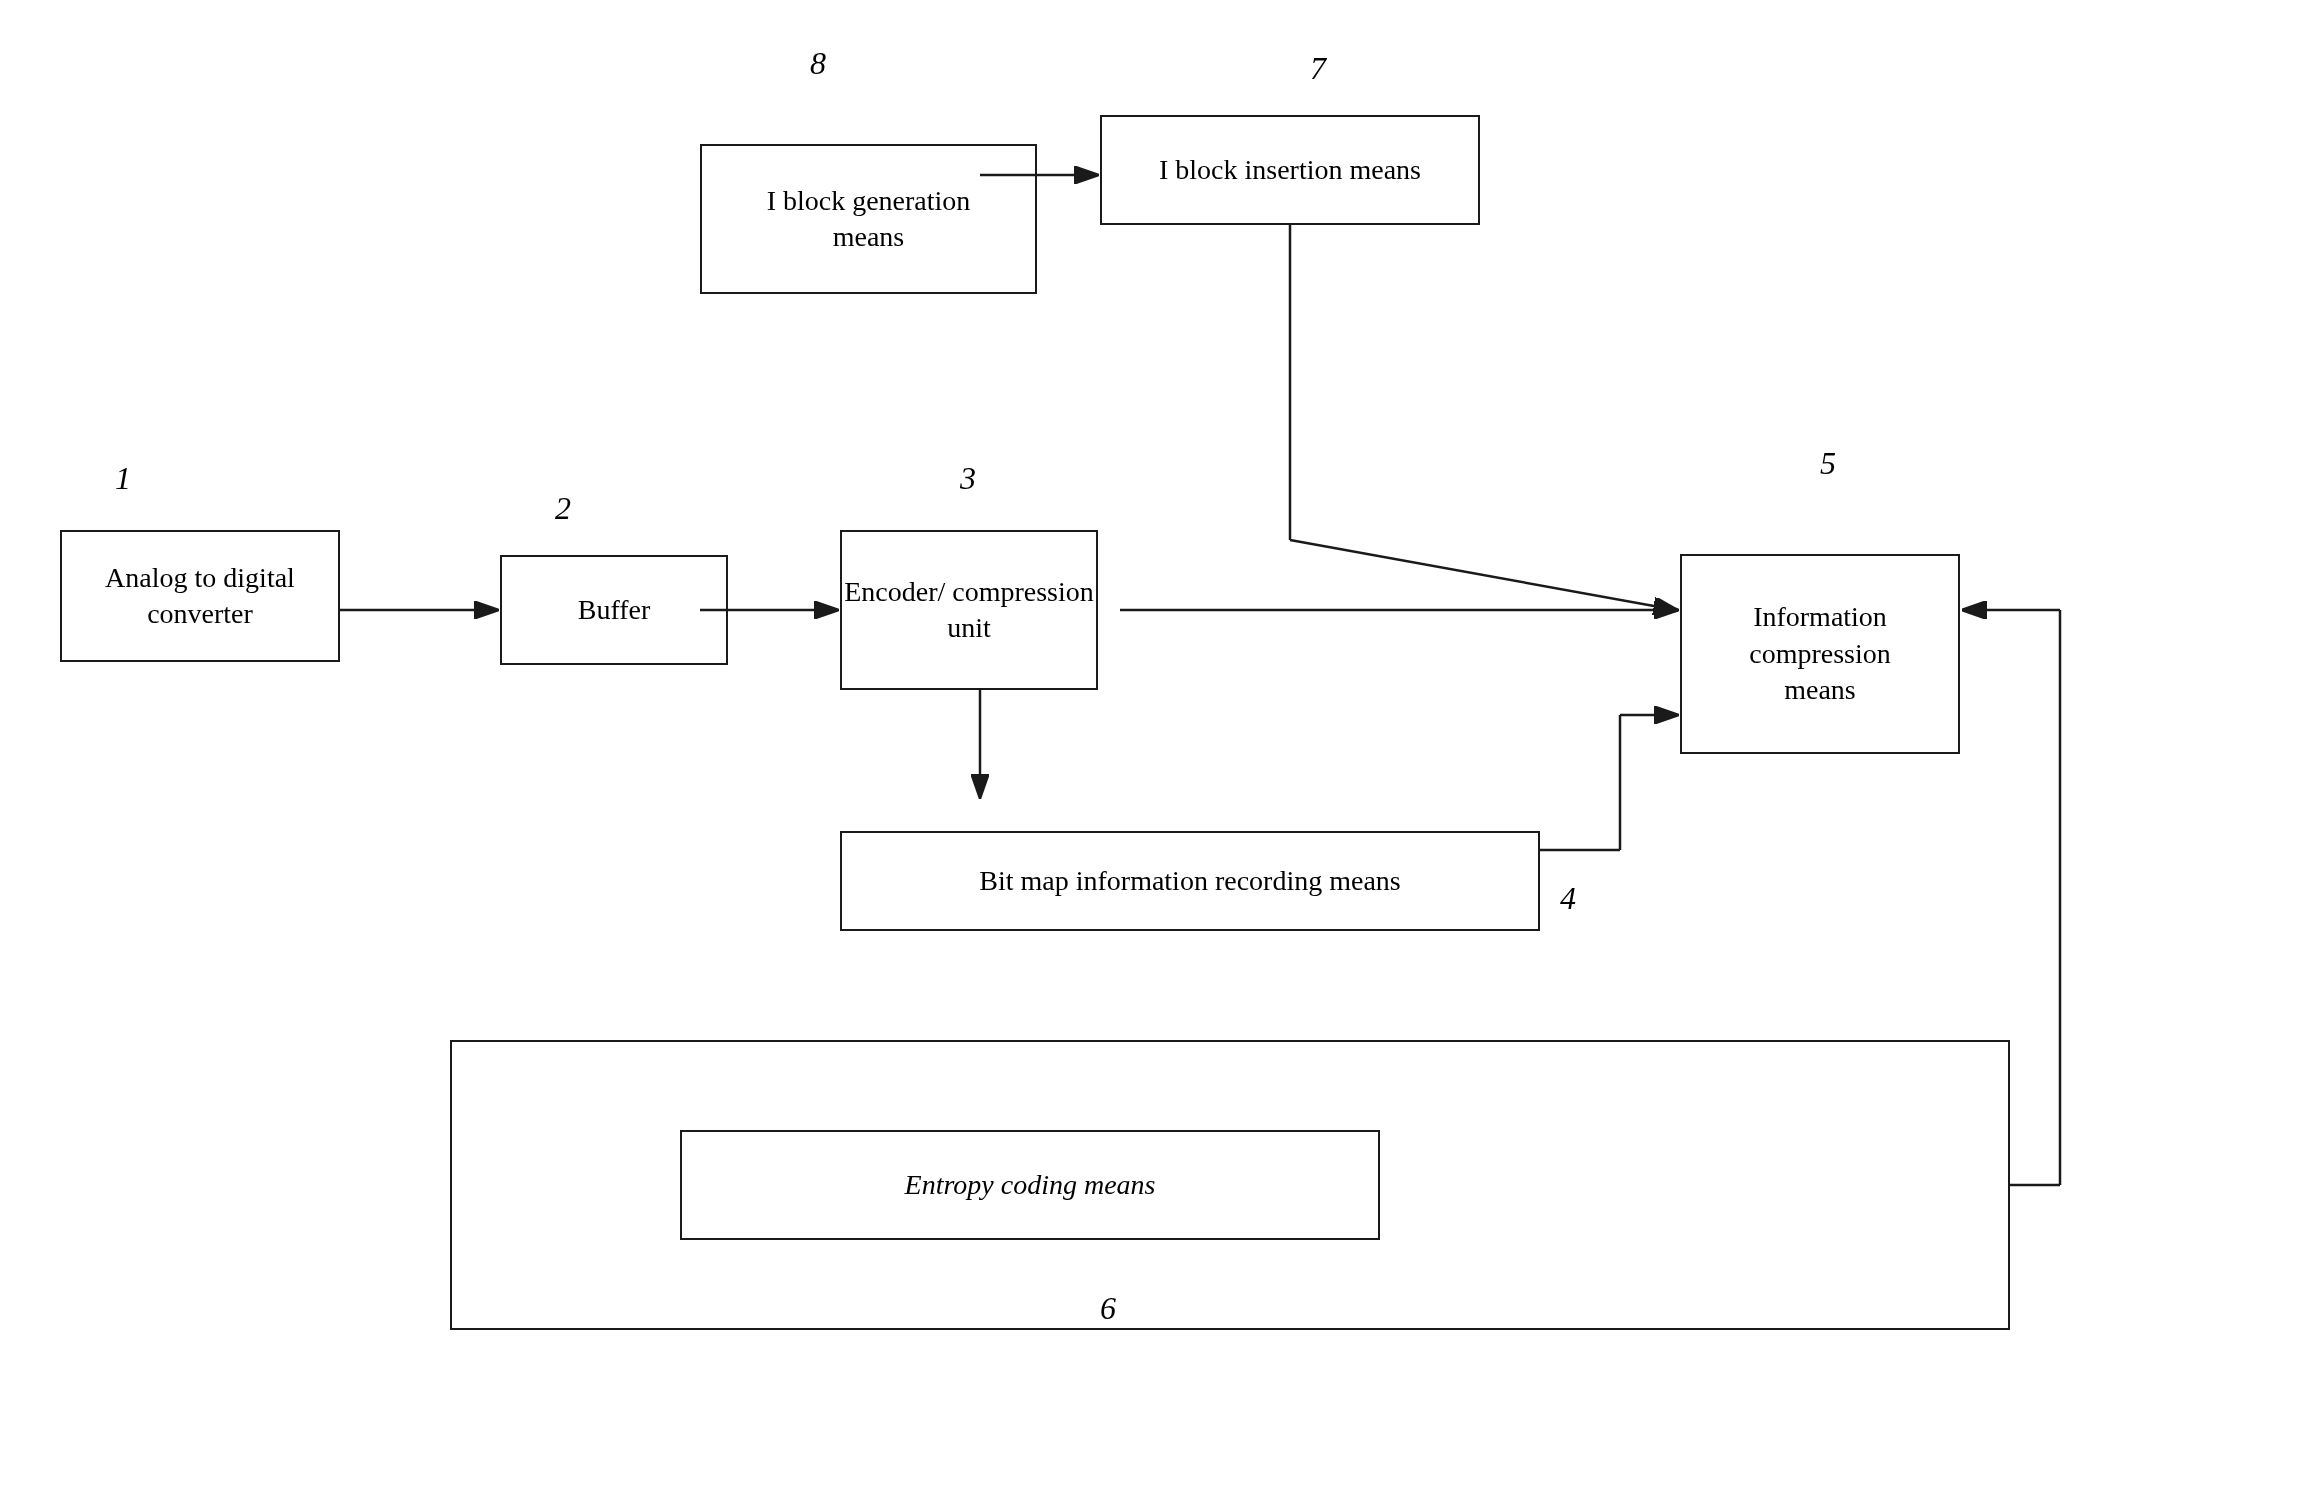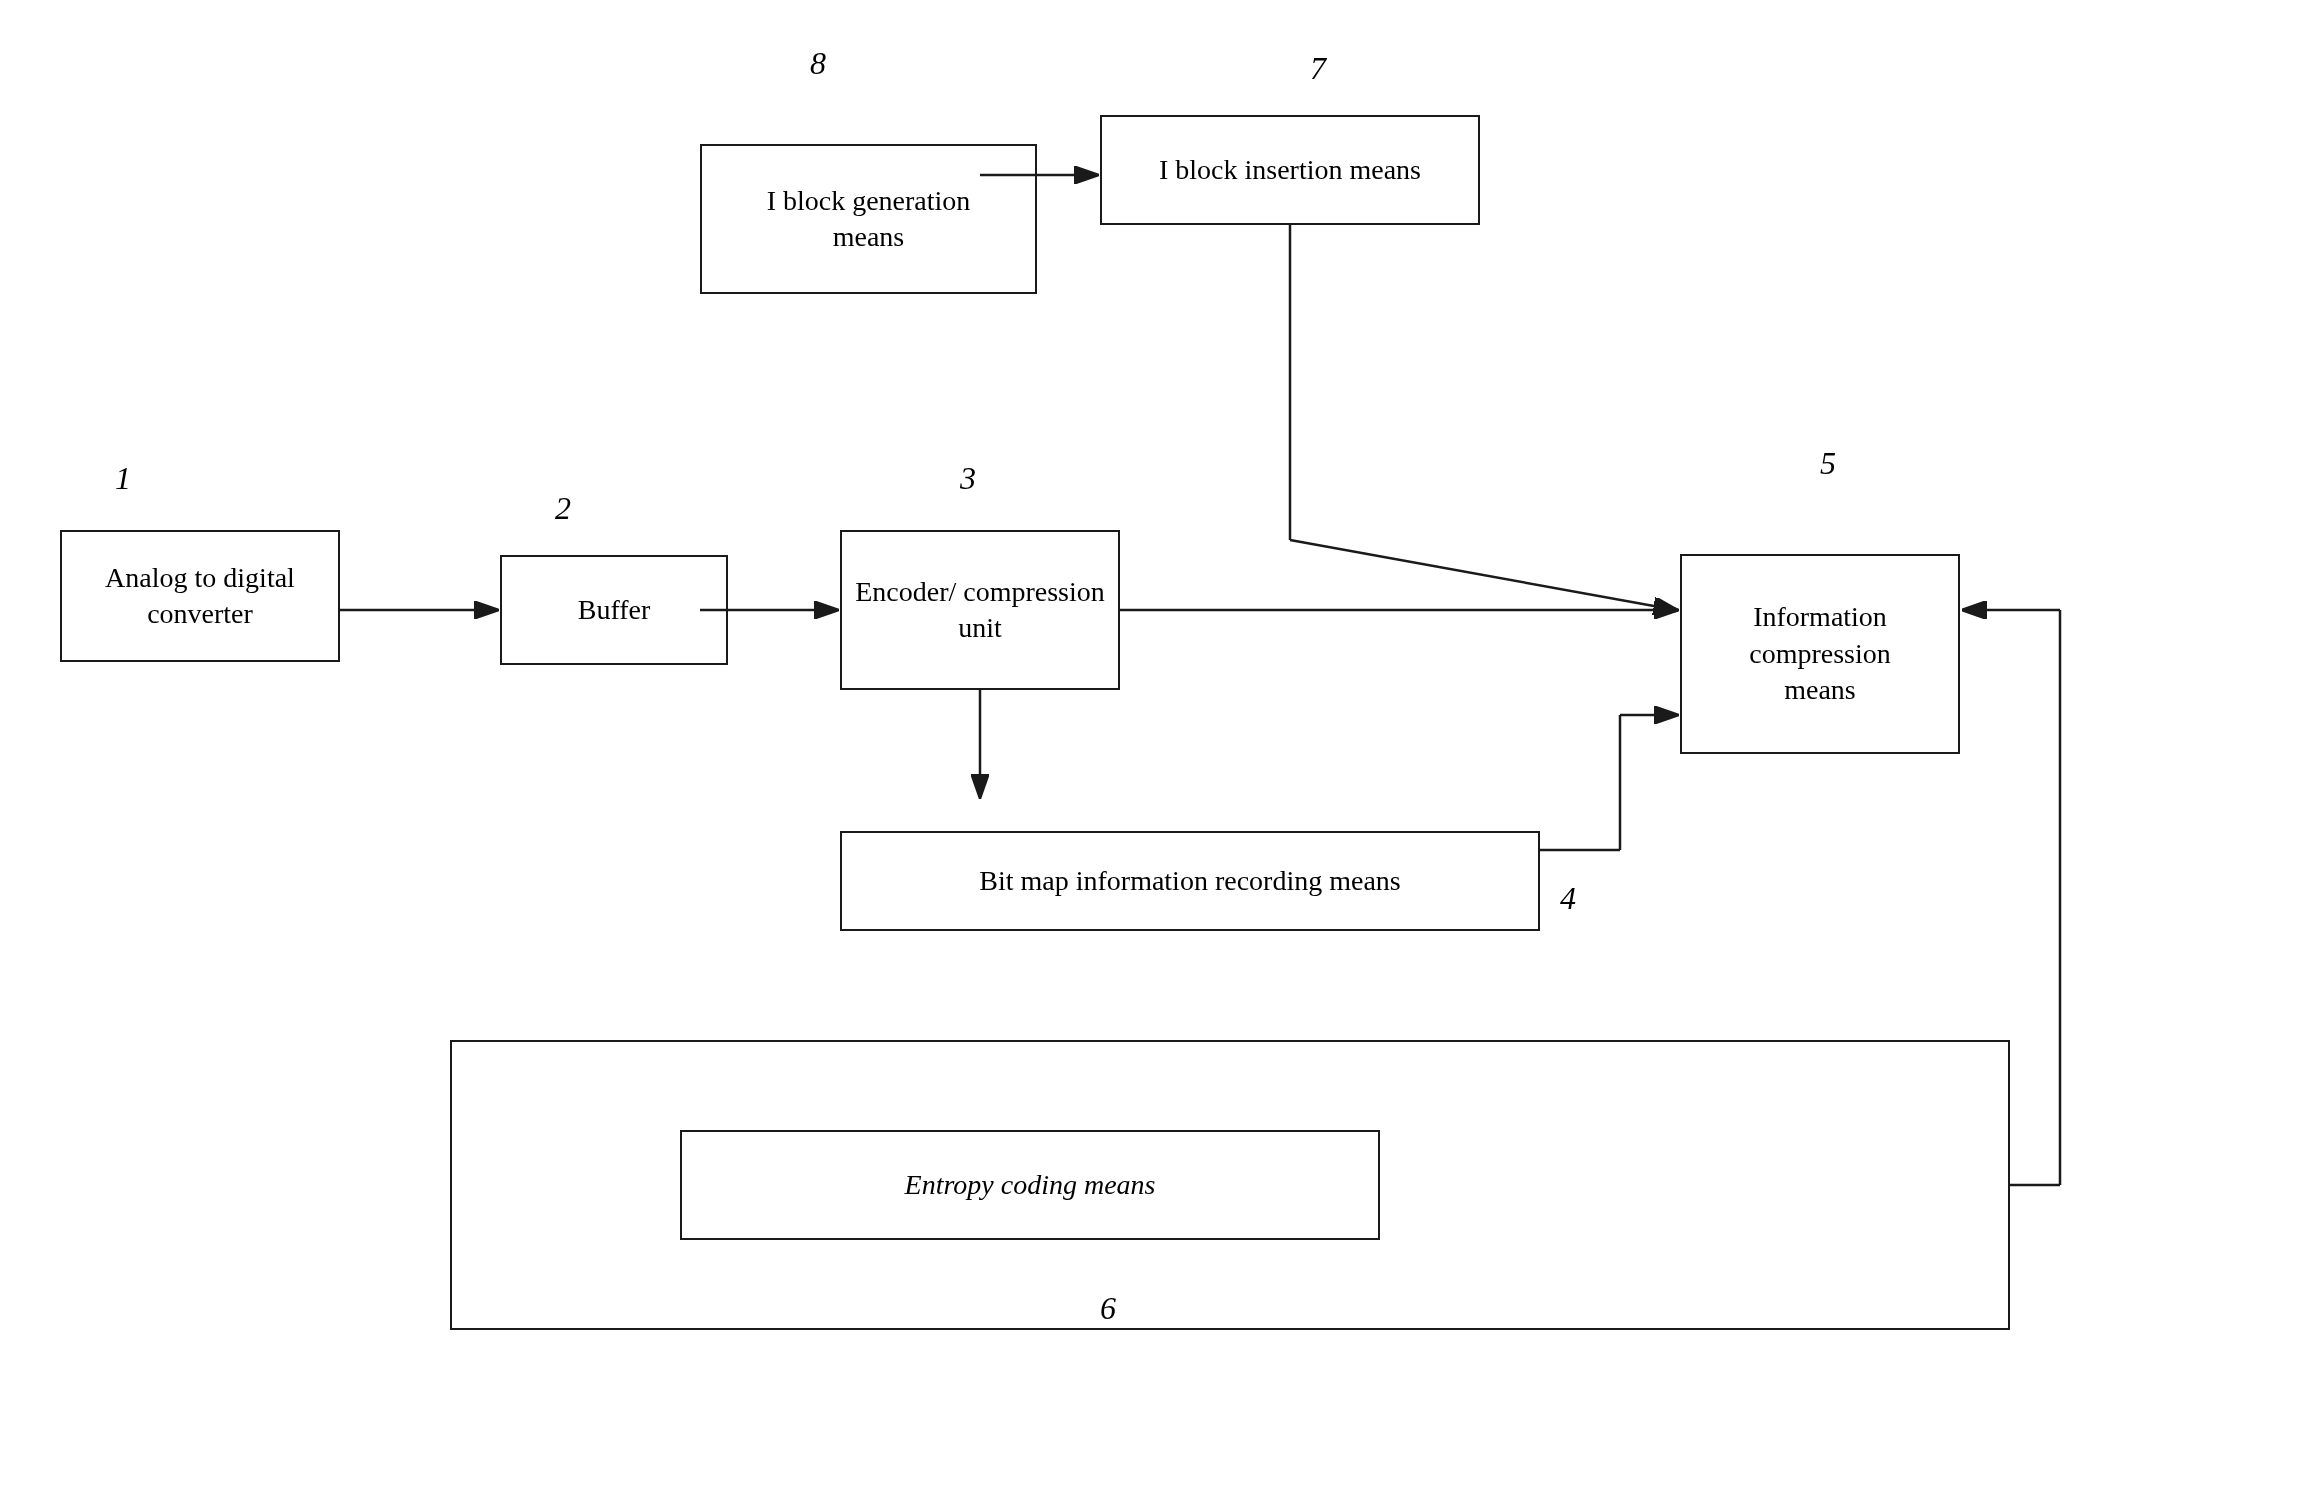--- a/index.html
+++ b/index.html
@@ -77,21 +77,21 @@
     <span>Analog to digital
 converter</span>
   </div>
   <span class="label-num" style="left:115px; top:460px;">1</span>
 
   <div class="block" style="left:500px; top:555px; width:228px; height:110px;">
     <span>Buffer</span>
   </div>
   <span class="label-num" style="left:555px; top:490px;">2</span>
 
-  <div class="block" style="left:840px; top:530px; width:280px; height:160px;">
+  <div class="block" style="left:840px; top:530px; width:258px; height:160px;">
     <span>Encoder/ compression<br>unit</span>
   </div>
   <span class="label-num" style="left:960px; top:460px;">3</span>
 
   <div class="block" style="left:700px; top:100px; width:337px; height:150px;margin-top:44px;">
     <span>I block generation<br>means</span>
   </div>
   <span class="label-num" style="left:810px; top:45px;">8</span>
 
   <div class="block" style="left:1100px; top:115px; width:380px; height:110px;">

